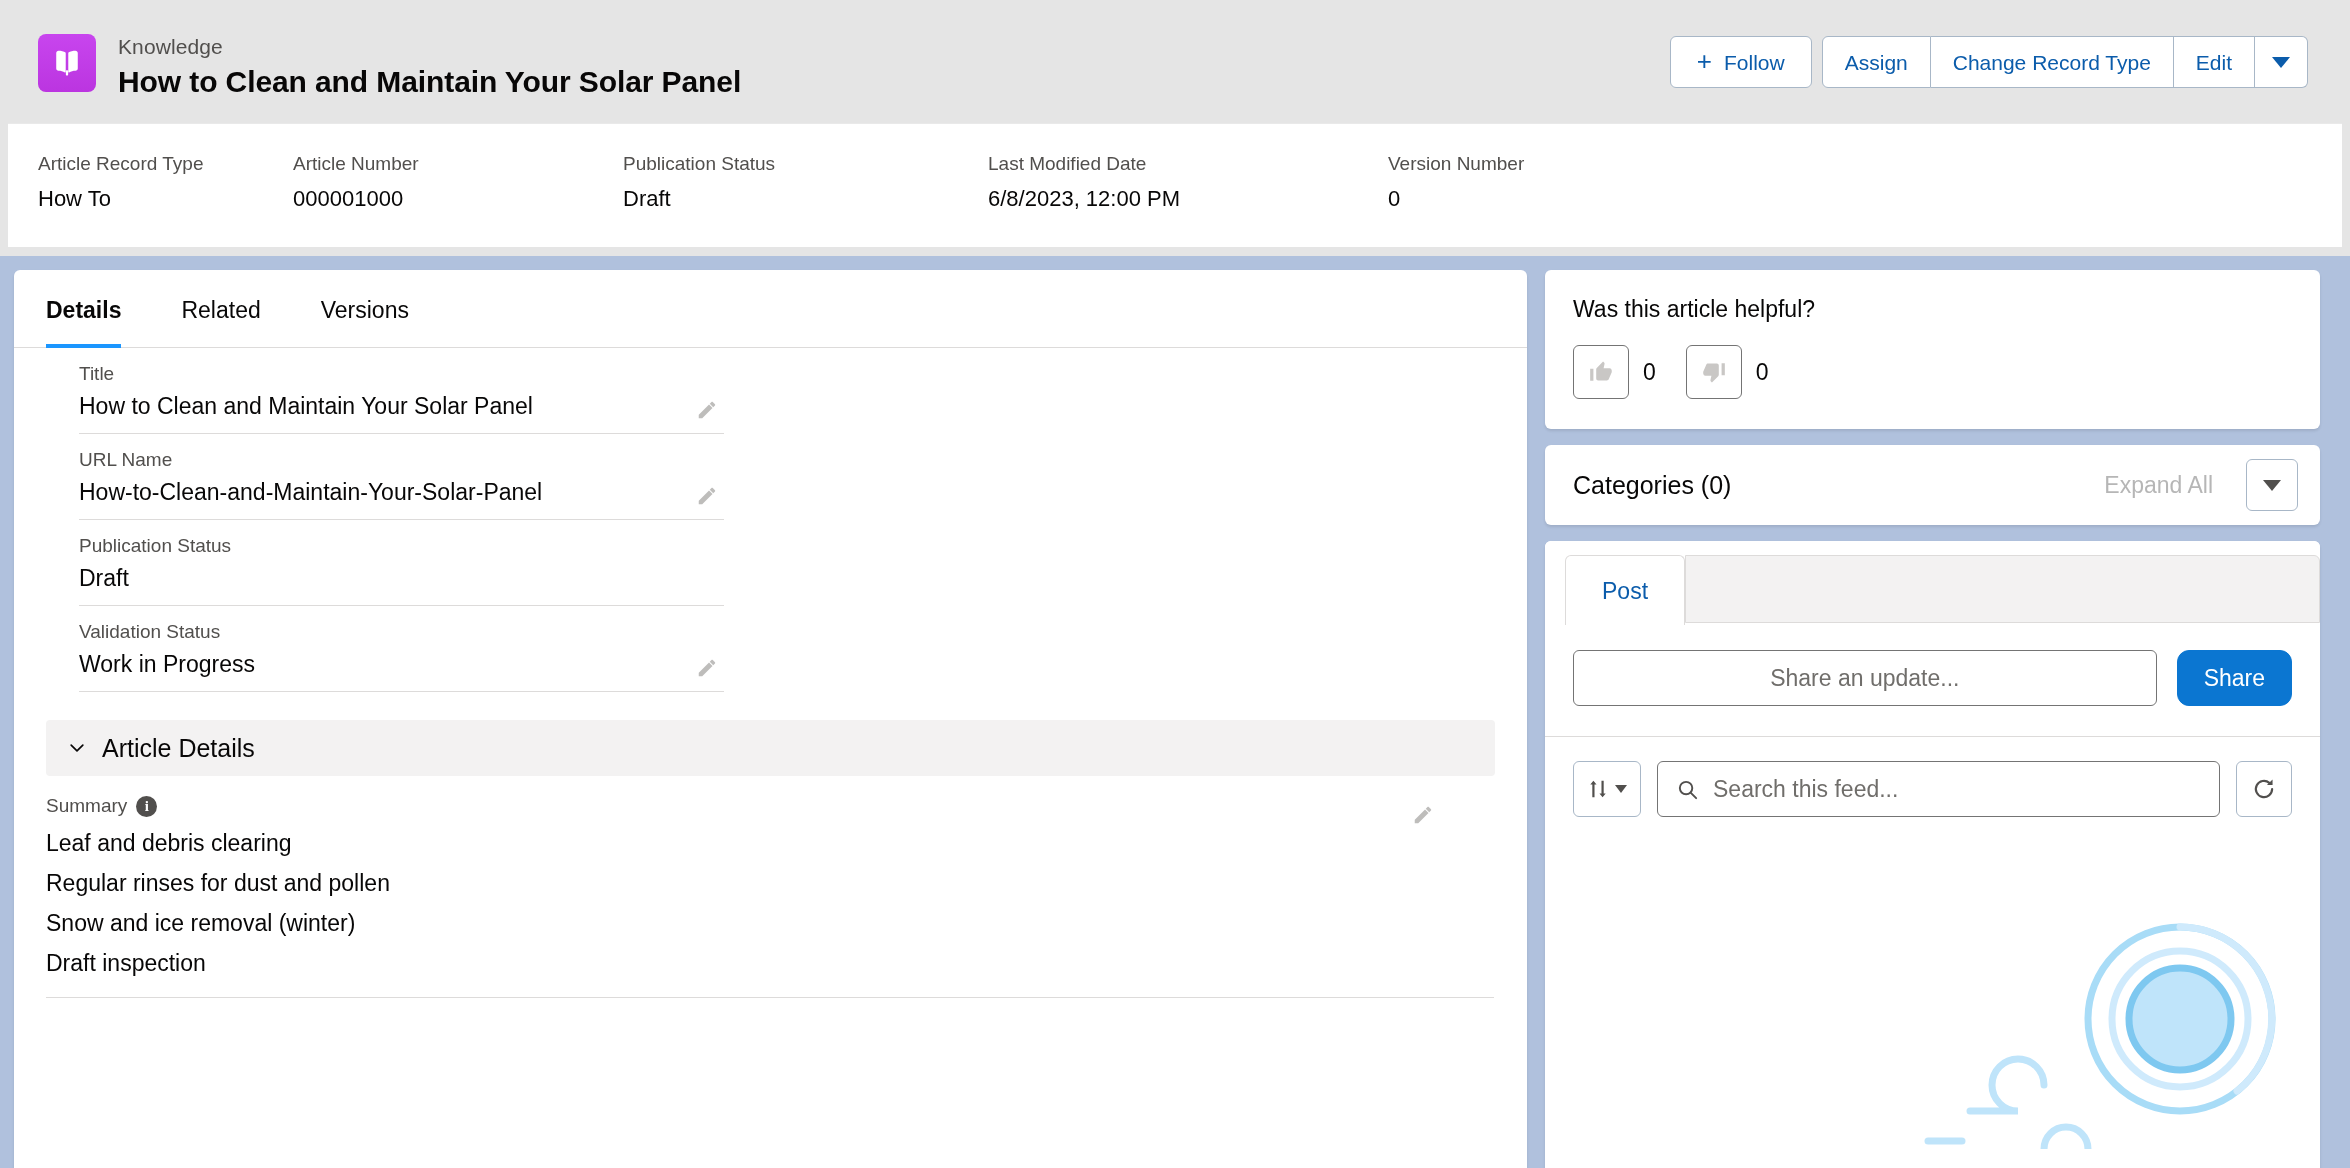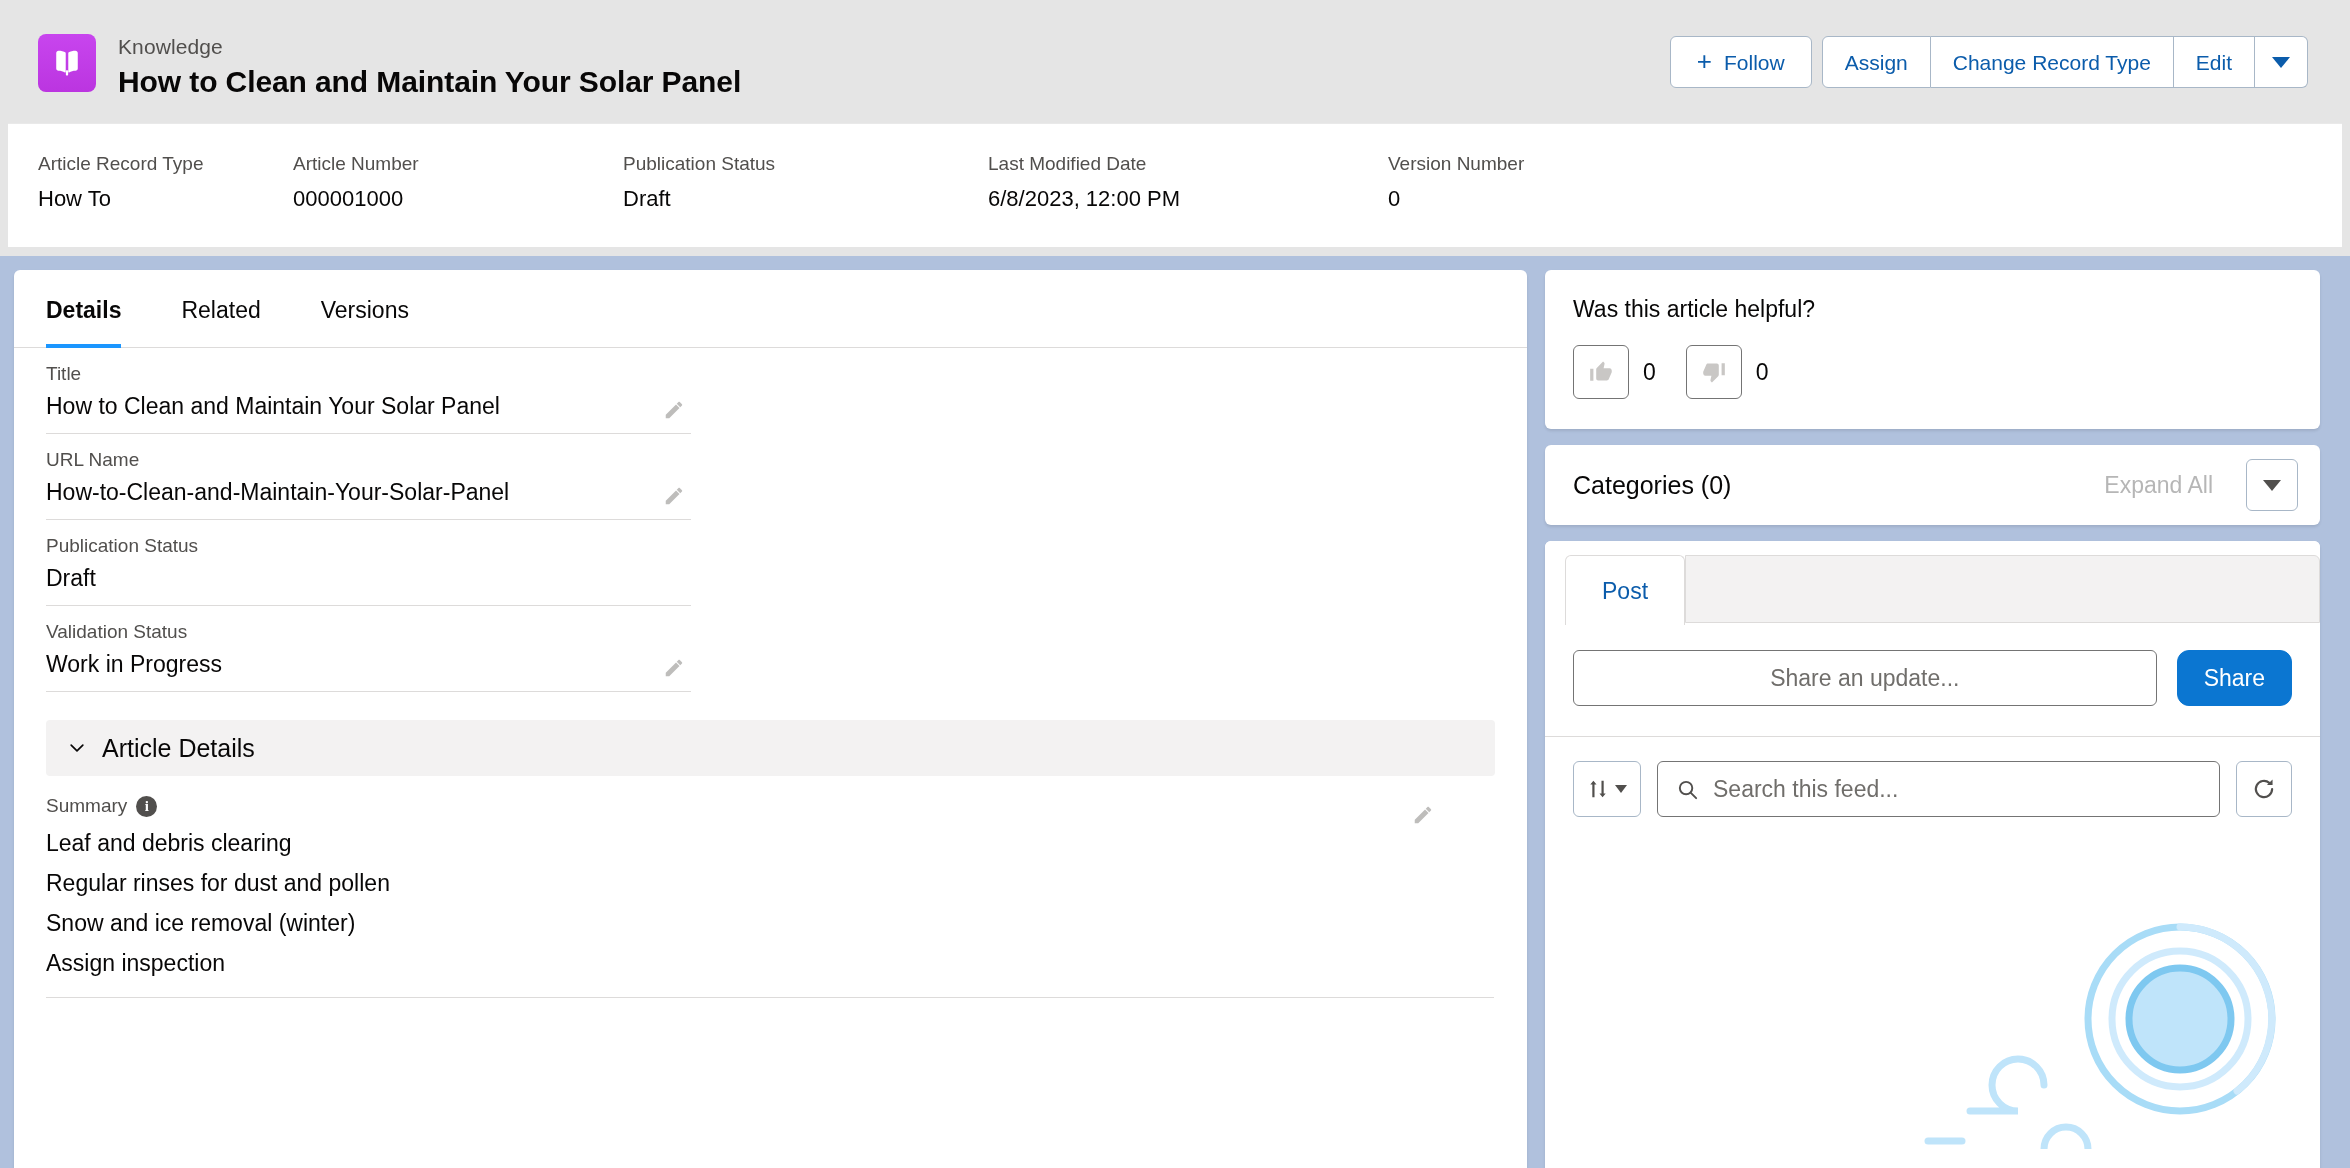--- a/index.html
+++ b/index.html
@@ -140,20 +140,21 @@
   }
   .tab.active { font-weight: bold; border-bottom-color: #1b96ff; }
 
   
   .detail-body { padding: 0 32px; }
   .field-row {
     border-bottom: 1px solid #dddbda;
     padding: 14px 0 11px 0;
     position: relative;
     width: 645px;
+    margin-left: 33px;
   }
   .field-label {
     font-size: 19px; color: #514f4d; line-height: 24px; margin-bottom: 4px;
   }
   .field-value {
     font-size: 23px; color: #080707; line-height: 32px;
     white-space: nowrap;
   }
   .pencil {
     position: absolute; right: 6px; bottom: 12px;
@@ -466,21 +467,21 @@
         </div>
 
         <div class="summary-block">
           <div class="summary-label-row">
             <span class="summary-label">Summary</span>
             <span class="info-icon">i</span>
           </div>
           <div class="summary-line">Leaf and debris clearing</div>
           <div class="summary-line">Regular rinses for dust and pollen</div>
           <div class="summary-line">Snow and ice removal (winter)</div>
-          <div class="summary-line">Assign inspection</div>
+          <div class="summary-line">Draft inspection</div>
           <span class="summary-pencil">
             <svg viewBox="0 0 24 24">
                 <path fill="#706e6b" d="M3 17.2V21h3.8L18 9.8 14.2 6 3 17.2zM20.7 7.1c.4-.4.4-1 0-1.4l-2.4-2.4c-.4-.4-1-.4-1.4 0L15 5.2 18.8 9l1.9-1.9z"></path>
               </svg>
           </span>
         </div>
 
       </div>
     </div>
   </div>

